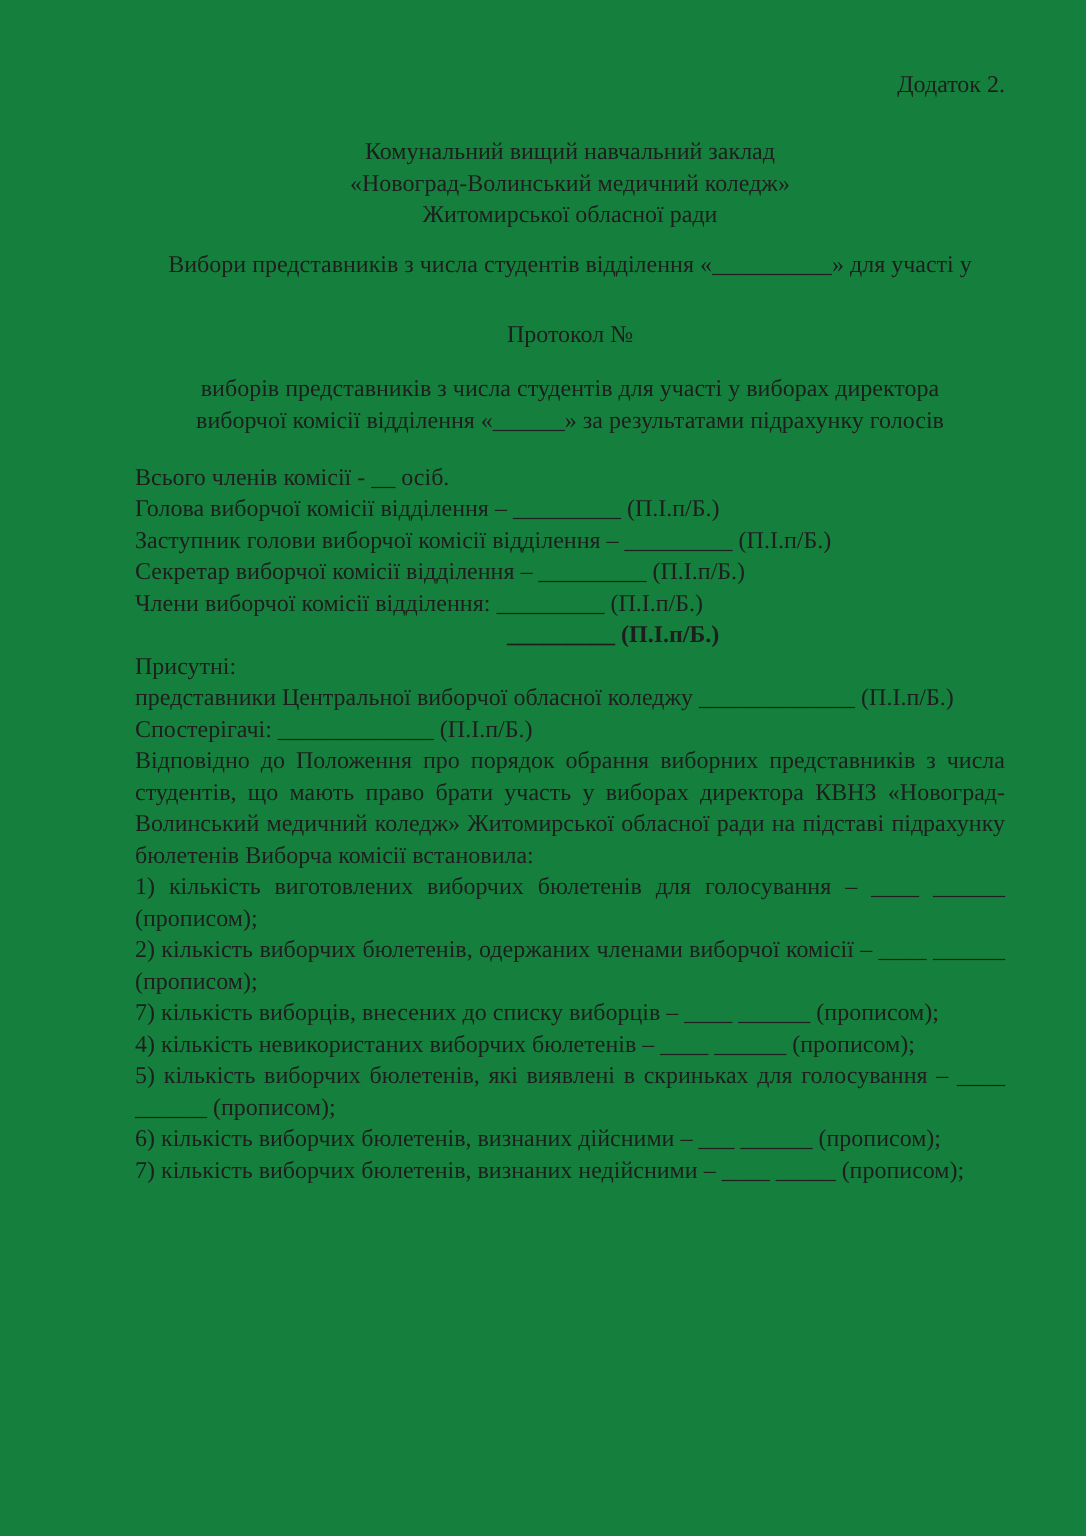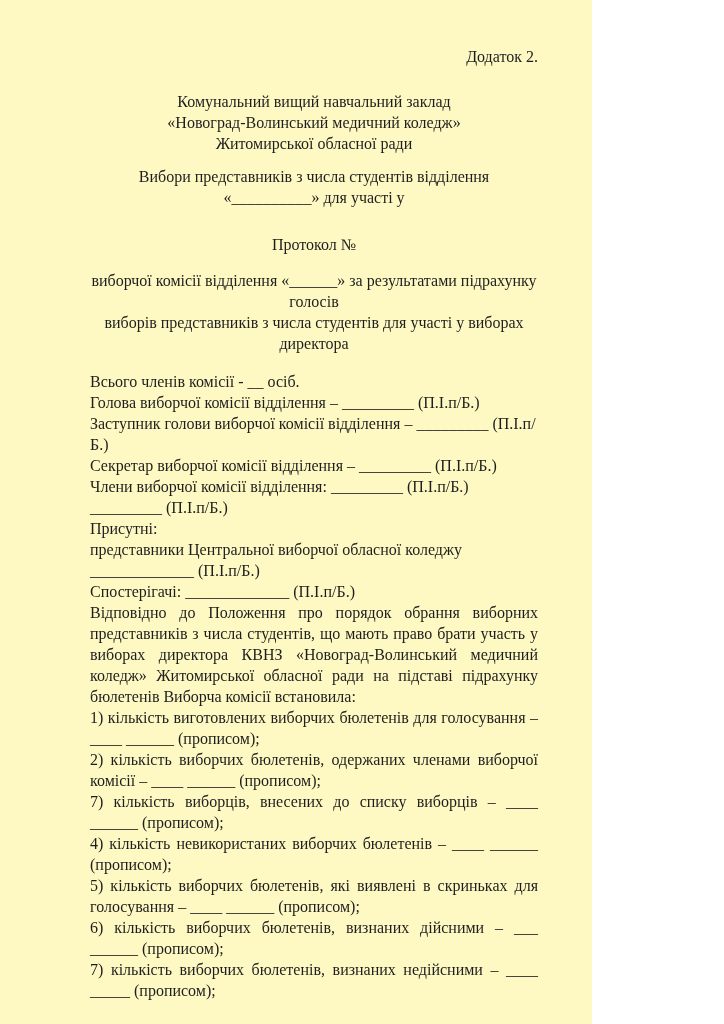--- a/index.html
+++ b/index.html
@@ -1,35 +1,35 @@
 <!DOCTYPE html>
 <html lang="uk"><head>
 <meta charset="utf-8">
 <style>
   html,body{margin:0;padding:0;background:#ffffff;}
   .page{
     position:relative;
-    width:592px;height:1024px;
+    width:724px;height:1024px;
     box-sizing:border-box;
     padding:46px 54px 0 90px;
-    background:#fef9c3;
+    background:#15803d;
     font-family:"Liberation Serif","DejaVu Serif",serif;
     font-size:16px;
     line-height:21px;
     color:#1e1e1e;
     overflow:hidden;
   }
   .annex{text-align:right;}
   .center{text-align:center;}
   .org{margin-top:24px;}
   .elect{margin-top:12px;}
   .protocol-title{margin-top:26px;}
   .protocol-subtitle{margin-top:15px;}
   .commission{margin-top:17px;}
-  .indent2{}
+  .indent2{margin-left:248px;font-weight:bold;}
   p.just{margin:0;text-align:justify;}
   .intro{margin-top:12px;}
   .item{margin-top:14px;}
   .item.first{margin-top:0;}
 </style>
 </head>
 <body>
 
 <div class="page">
 
@@ -41,22 +41,22 @@
     <div>Житомирської обласної ради</div>
   </div>
 
   <div class="center elect">
     <div>Вибори представників з числа студентів відділення «__________» для участі у</div>
   </div>
 
   <div class="center protocol-title">Протокол №</div>
 
   <div class="center protocol-subtitle">
+    <div>виборів представників з числа студентів для участі у виборах директора</div>
     <div>виборчої комісії відділення «______» за результатами підрахунку голосів</div>
-    <div>виборів представників з числа студентів для участі у виборах директора</div>
   </div>
 
   <div class="commission">
     <div>Всього членів комісії -  __ осіб.</div>
     <div>Голова виборчої комісії відділення – _________ (П.І.п/Б.)</div>
     <div>Заступник голови виборчої комісії відділення – _________ (П.І.п/Б.)</div>
     <div>Секретар виборчої комісії відділення – _________ (П.І.п/Б.)</div>
     <div>Члени виборчої комісії відділення:  _________ (П.І.п/Б.)</div>
     <div class="indent2">_________ (П.І.п/Б.)</div>
     <div>Присутні:</div>

